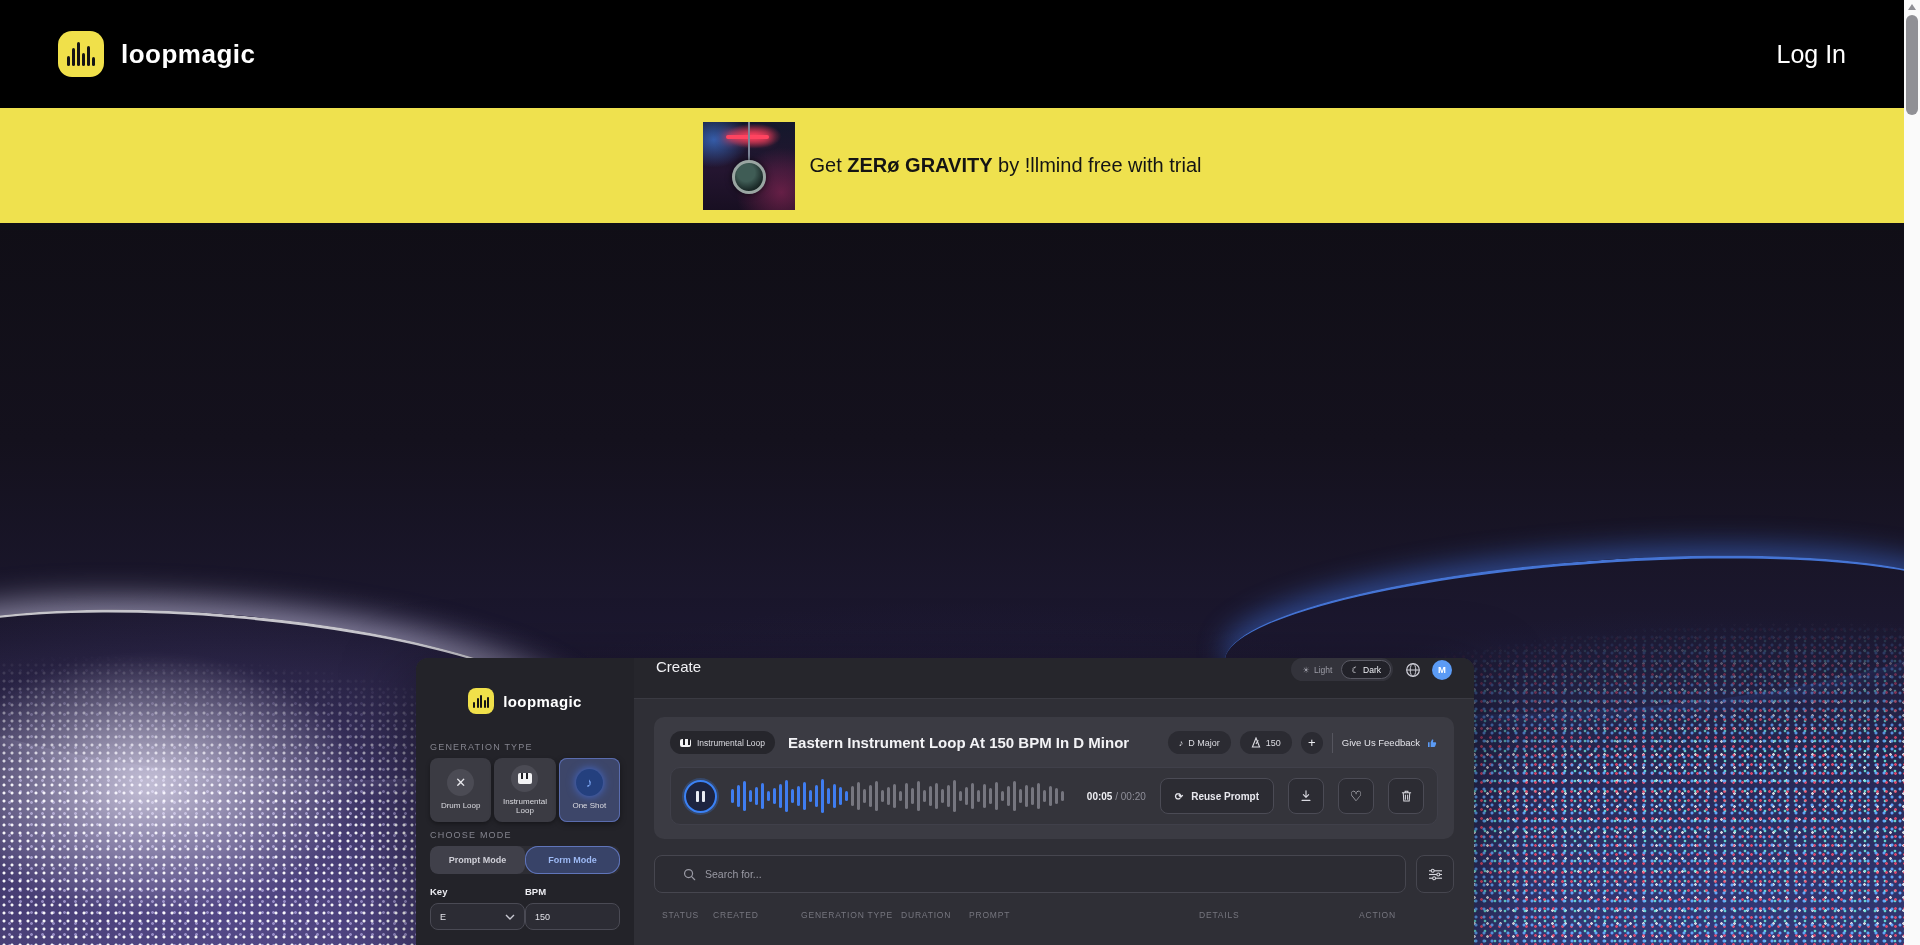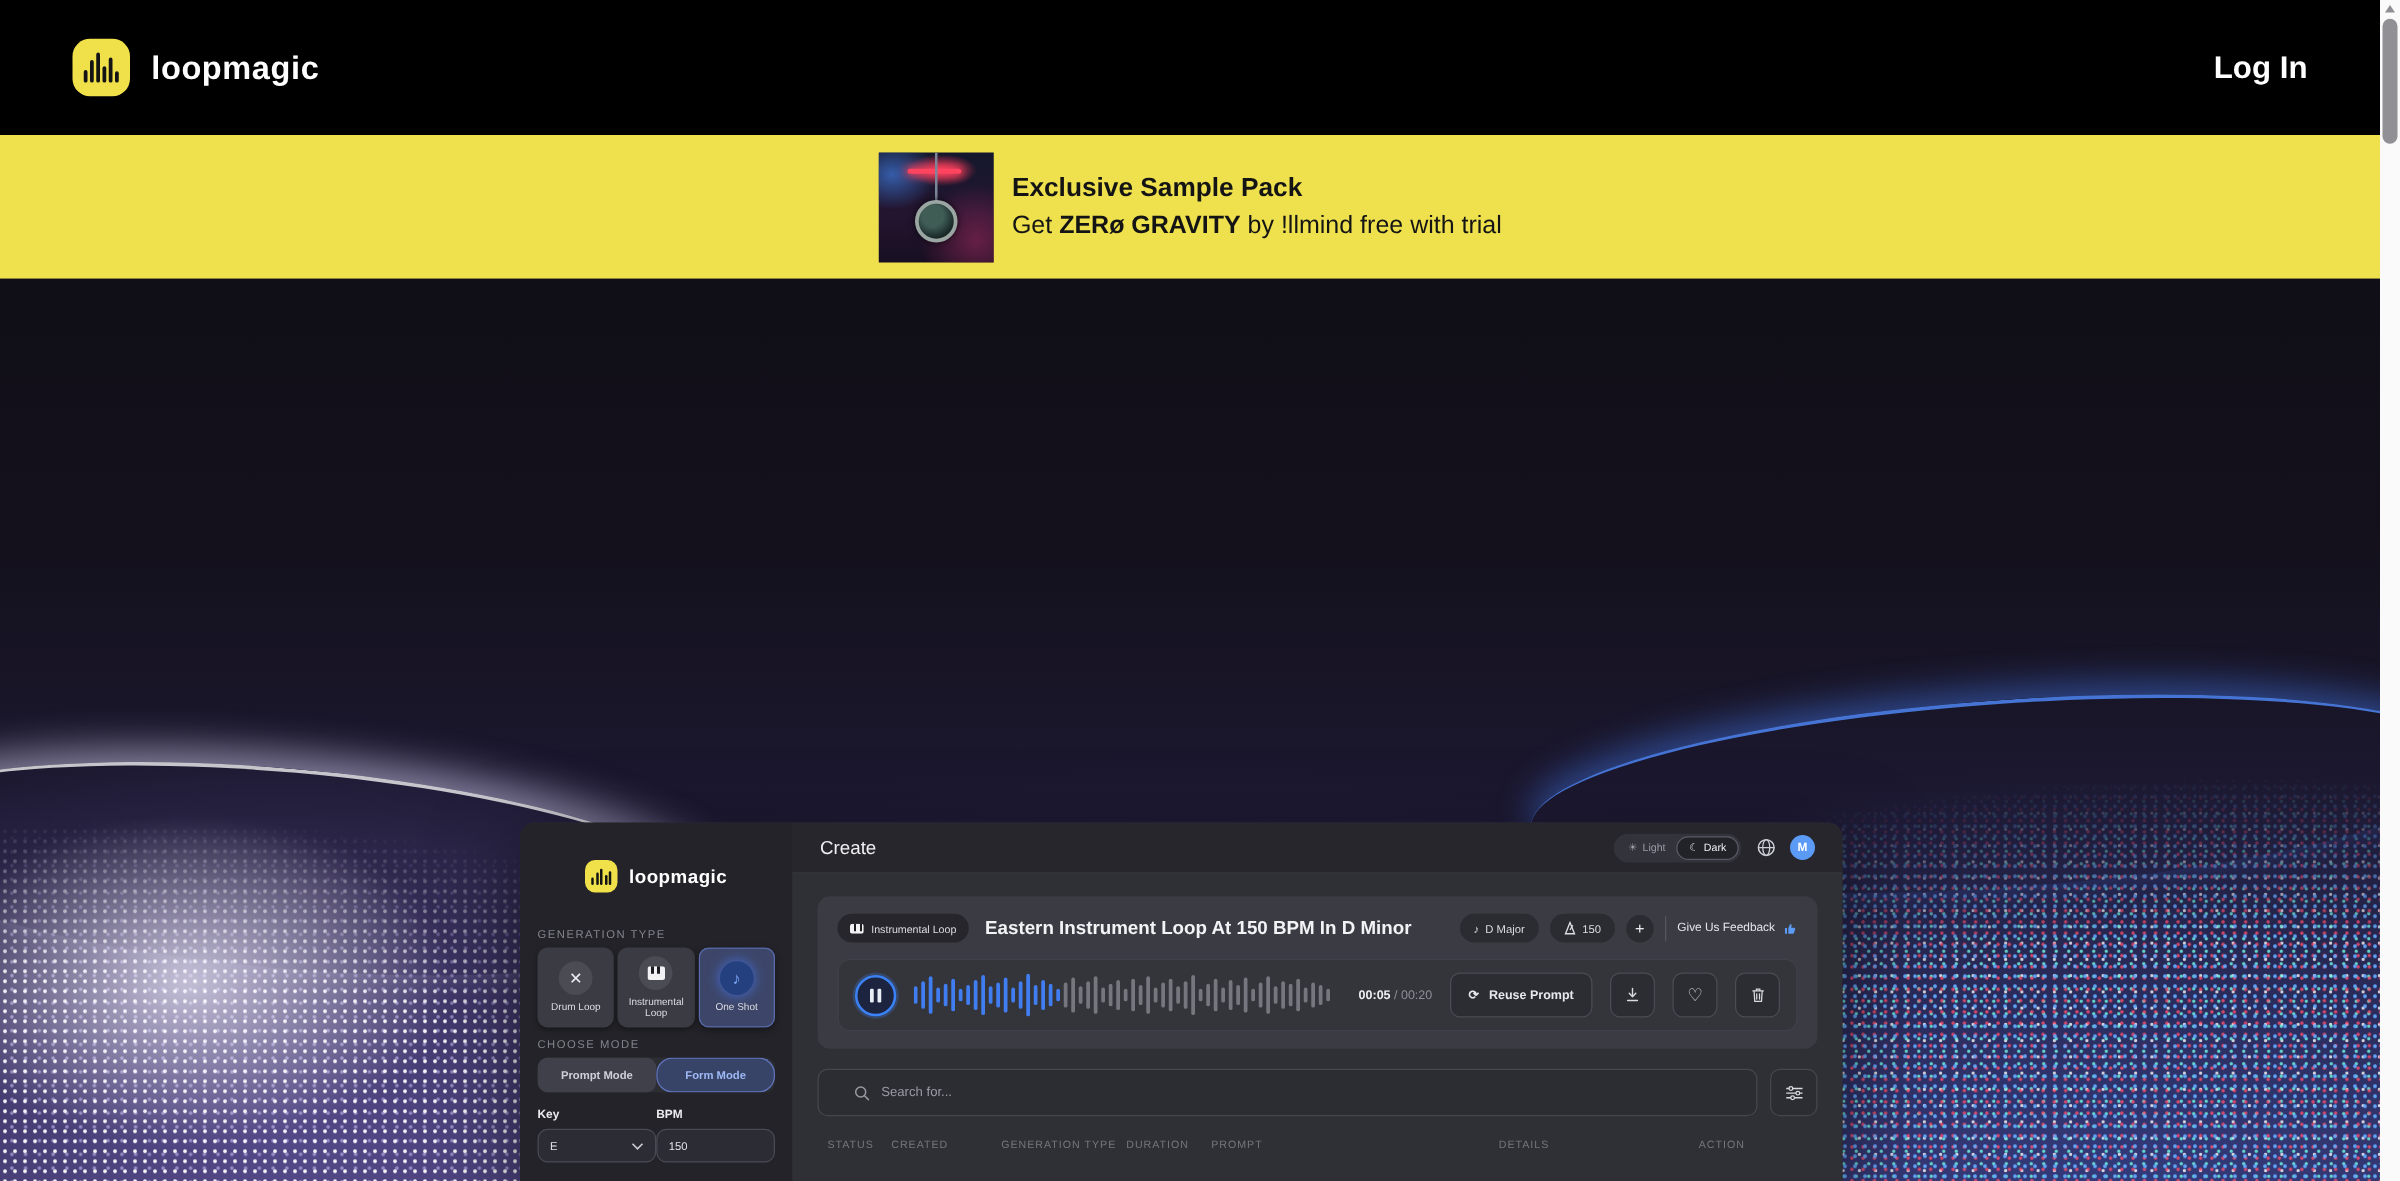--- a/index.html
+++ b/index.html
@@ -10,21 +10,21 @@
   
   .nav { height:108px; background:#000; display:flex; align-items:center; padding:0 58px; }
   .brand { display:flex; align-items:center; gap:17px; }
   .logo-badge { width:46px; height:46px; border-radius:14px; background:#F0E04A;
     display:flex; align-items:flex-end; justify-content:center; gap:2px; padding-bottom:11px; }
   .logo-badge i { display:block; width:3px; background:#141414; border-radius:2px; }
   .logo-badge i:nth-child(1){height:10px;} .logo-badge i:nth-child(2){height:18px;}
   .logo-badge i:nth-child(3){height:24px;} .logo-badge i:nth-child(4){height:13px;}
   .logo-badge i:nth-child(5){height:20px;} .logo-badge i:nth-child(6){height:9px;}
   .brand-name { color:#fff; font-size:26px; font-weight:bold; letter-spacing:.5px; }
-  .login { margin-left:auto; color:#fff; font-size:25px; font-weight:bold; cursor:pointer; }
+  .login { margin-left:auto; color:#fff; font-size:25px; font-weight:normal; cursor:pointer; }
 
   
   .banner { height:115px; background:#EFE14E; display:flex; align-items:center; justify-content:center; gap:15px; }
   .banner-img { width:92px; height:88px; position:relative; overflow:hidden; flex:none;
     background:
       radial-gradient(40px 18px at 55% 16%, rgba(255,60,90,.95), rgba(255,60,90,0) 70%),
       radial-gradient(50px 40px at 12% 20%, rgba(60,110,200,.8), rgba(60,110,200,0) 70%),
       radial-gradient(60px 60px at 85% 80%, rgba(150,40,90,.6), rgba(150,40,90,0) 75%),
       linear-gradient(180deg, #14182c 0%, #241530 55%, #180f22 100%); }
   .banner-img .neon { position:absolute; left:26%; top:15%; width:46%; height:4px; background:#ff4460; border-radius:2px; box-shadow:0 0 8px 2px rgba(255,68,96,.9); }
@@ -112,21 +112,21 @@
   .seg-opt.selected { background:#384368; color:#9db9f4; box-shadow:inset 0 0 0 1px #6075ba;border-radius:13px; }
   .fields { display:flex; margin-top:12px; }
   .field { flex:1; }
   .f-label { font-size:9.5px; font-weight:bold; color:#ececf1; margin-bottom:6px; }
   .control { height:27px; background:#2c2c34; border:1px solid #4a4a54; border-radius:8px;
     display:flex; align-items:center; padding:0 9px; font-size:9px; color:#e2e2e8; cursor:pointer; }
   .control .chev { margin-left:auto; }
 
   .main { flex:1; display:flex; flex-direction:column; min-width:0; }
   .main-header { height:41px; flex:none; background:#26262c; border-bottom:1px solid #3a3a42;
-    display:flex; align-items:center; padding:0 22px; }
+    display:flex; align-items:flex-start; padding:0 22px; }
   .mh-title { color:#f0f0f4; font-size:15px; }
   .mh-right { margin-left:auto; display:flex; align-items:center; gap:10px; }
   .theme-toggle { display:flex; align-items:center; background:#33333b; border-radius:12px; padding:2px; height:23px; }
   .t-opt { display:flex; align-items:center; gap:4px; font-size:8.5px; color:#9c9ca6; padding:0 9px; height:19px; cursor:pointer; }
   .t-opt.active { background:#222229; border:1px solid #5a5a64; border-radius:10px; color:#ecedf2; }
   .globe-btn { width:19px; height:19px; display:flex; align-items:center; justify-content:center; cursor:pointer; }
   .avatar { width:20px; height:20px; border-radius:50%; background:#5B9BF5; color:#fff;
     font-size:9.5px; font-weight:bold; display:flex; align-items:center; justify-content:center; cursor:pointer; }
 
   .content { flex:1; padding:18px 20px; background:#2f2f36; }
@@ -202,21 +202,20 @@
     <span class="login">Log In</span>
   </div>
 
   <div class="banner">
     <div class="banner-img">
       <span class="neon"></span>
       <span class="chain"></span>
       <span class="clock"></span>
     </div>
     <div class="banner-text">
-      <div class="banner-title">Exclusive Sample Pack</div>
       <div class="banner-sub"><span>Get </span><b>ZERø GRAVITY</b><span> by !llmind free with trial</span></div>
     </div>
   </div>
 
   <div class="hero">
     <div class="wave wave-l"></div>
     <div class="glow-l"></div>
     <div class="crest-l"></div>
     <div class="wave wave-r"></div>
     <div class="crest-r"></div>

